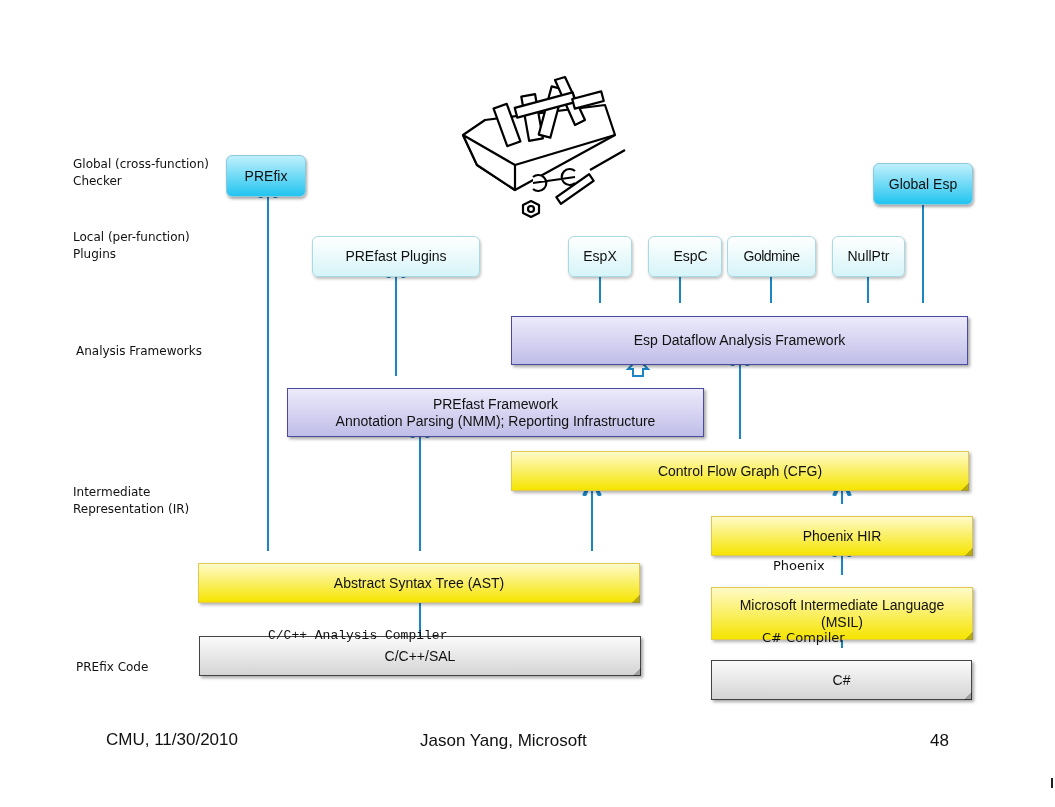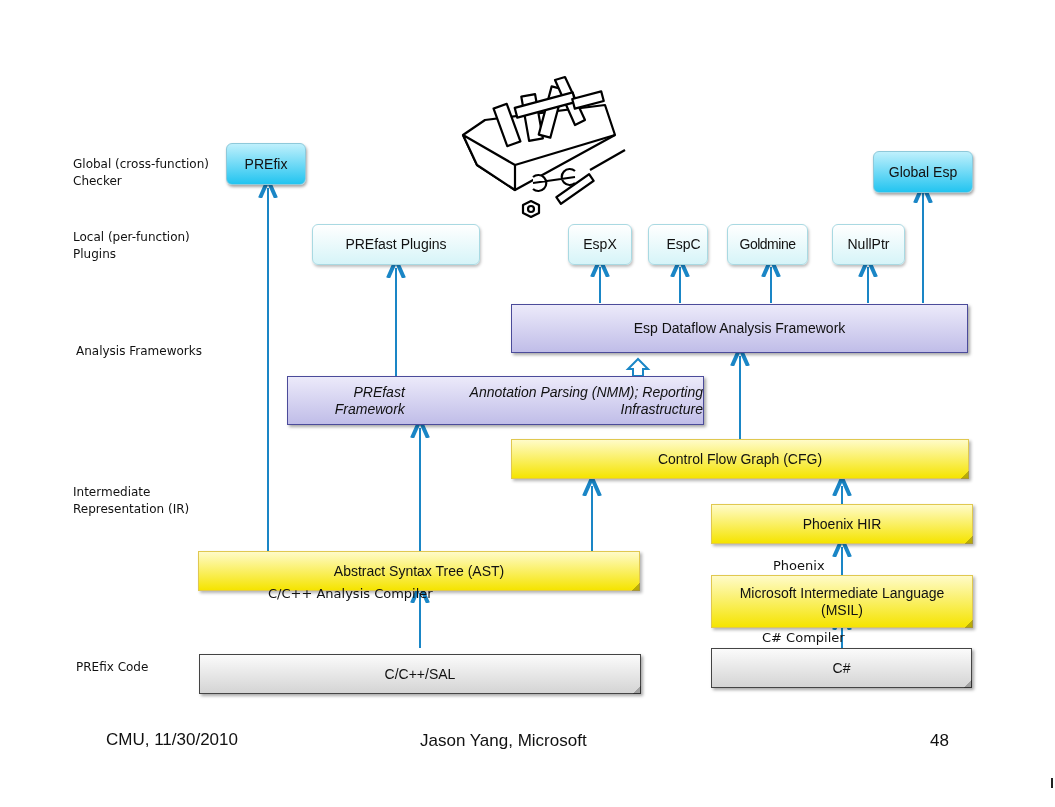--- a/index.html
+++ b/index.html
@@ -1,19 +1,19 @@
 <!DOCTYPE html>
 <html><head>
 <meta charset="utf-8">
 <style>
   html, body { margin:0; padding:0; background:#ffffff; }
   body { width:1055px; height:807px; position:relative; overflow:hidden; font-family:"Liberation Sans", sans-serif; }
   .abs { position:absolute; }
   .row-label { position:absolute; font-family:"DejaVu Sans", sans-serif; font-size:12px; color:#111; line-height:17px; }
-  .box { position:absolute; display:flex; align-items:center; justify-content:center; text-align:right; font-size:14px; color:#111; box-sizing:border-box; line-height:17px; }
+  .box { position:absolute; display:flex; align-items:center; justify-content:center; text-align:left; font-size:14px; color:#111; box-sizing:border-box; line-height:17px;margin-top:12px; }
   .global { background:linear-gradient(#bff0fc, #22c4f0); border:1px solid #8ec9da; border-radius:6px; box-shadow:1px 2px 3px rgba(0,0,0,0.35); }
   .local { background:linear-gradient(#ffffff, #d6f4f8); border:1px solid #a9d9e2; border-radius:6px; box-shadow:1px 2px 3px rgba(0,0,0,0.25); }
   .frame { background:linear-gradient(#eceafa, #c0bde8); border:1px solid #4b4b9a; box-shadow:2px 2px 3px rgba(0,0,0,0.35); }
   .ir { background:linear-gradient(#fffbc8, #f5e400); border:1px solid #e0c850; box-shadow:2px 2px 3px rgba(0,0,0,0.3); }
   .src { background:linear-gradient(#fbfbfb, #d4d4d4); border:1px solid #444; box-shadow:2px 2px 3px rgba(0,0,0,0.35); }
   .fold::after { content:""; position:absolute; right:-1px; bottom:-1px; width:8px; height:8px; background:linear-gradient(135deg, transparent 50%, rgba(0,0,0,0.25) 50%); }
   .edge-label { position:absolute; font-family:"DejaVu Sans", sans-serif; font-size:13px; color:#111; }
   .footer { position:absolute; font-size:17px; color:#111;margin-top:18px; }
   svg.arrows { position:absolute; left:0; top:0; }
 </style>
@@ -77,41 +77,41 @@
     <line x1="923" y1="303" x2="923" y2="193"></line>
   </g>
   <path d="M633,376 L633,369 L628,369 L638,359 L648,369 L643,369 L643,376 Z" fill="#ffffff" stroke="#1a86c6" stroke-width="2"></path>
 </svg>
 
 <div class="box global" style="left:226px;top:143px;width:80px;height:42px;">PREfix</div>
 <div class="box global" style="left:873px;top:151px;width:100px;height:42px;">Global Esp</div>
 
 <div class="box local" style="left:312px;top:224px;width:168px;height:41px;">PREfast Plugins</div>
 <div class="box local" style="left:568px;top:224px;width:64px;height:41px;">EspX</div>
-<div class="box local" style="left:648px;top:224px;width:60px;height:41px;padding-left:11px;">EspC</div>
-<div class="box local" style="left:727px;top:224px;width:81px;height:41px;letter-spacing:-0.5px;">Goldmine</div>
+<div class="box local" style="left:648px;top:224px;width:74px;height:41px;padding-left:11px;">EspC</div>
+<div class="box local" style="left:727px;top:224px;width:89px;height:41px;letter-spacing:-0.5px;">Goldmine</div>
 <div class="box local" style="left:832px;top:224px;width:73px;height:41px;">NullPtr</div>
 
 <div class="box frame" style="left:511px;top:304px;width:457px;height:49px;">Esp Dataflow Analysis Framework</div>
-<div class="box frame" style="left:287px;top:376px;width:417px;height:49px;flex-direction:row;font-style:italic;">
+<div class="box frame" style="left:287px;top:376px;width:417px;height:49px;flex-direction:column;">
   <div>PREfast Framework</div>
   <div>Annotation Parsing (NMM); Reporting Infrastructure</div>
 </div>
 
 <div class="box ir fold" style="left:511px;top:439px;width:458px;height:40px;">Control Flow Graph (CFG)</div>
 <div class="box ir fold" style="left:711px;top:504px;width:262px;height:40px;">Phoenix HIR</div>
 <div class="box ir fold" style="left:198px;top:551px;width:442px;height:40px;">Abstract Syntax Tree (AST)</div>
 <div class="box ir fold" style="left:711px;top:575px;width:262px;height:53px;flex-direction:column;">
   <div>Microsoft Intermediate Language</div>
   <div>(MSIL)</div>
 </div>
 
-<div class="box src fold" style="left:199px;top:654px;width:442px;height:40px;">C/C++/SAL</div>
+<div class="box src fold" style="left:199px;top:624px;width:442px;height:40px;">C/C++/SAL</div>
 <div class="box src fold" style="left:711px;top:648px;width:261px;height:40px;">C#</div>
 
-<div class="edge-label" style="left:268px;top:586px;">C/C++ Analysis Compiler</div>
+<div class="edge-label" style="left:268px;top:628px;font-family:Liberation Mono, monospace;">C/C++ Analysis Compiler</div>
 <div class="edge-label" style="left:773px;top:558px;">Phoenix</div>
 <div class="edge-label" style="left:762px;top:630px;">C# Compiler</div>
 
 <div class="footer" style="left:106px;top:712px;">CMU, 11/30/2010</div>
 <div class="footer" style="left:420px;top:713px;">Jason Yang, Microsoft</div>
 <div class="footer" style="left:930px;top:713px;">48</div>
 <div class="abs" style="left:1051px;top:778px;width:2px;height:10px;background:#222;"></div>
 
 </body></html>

